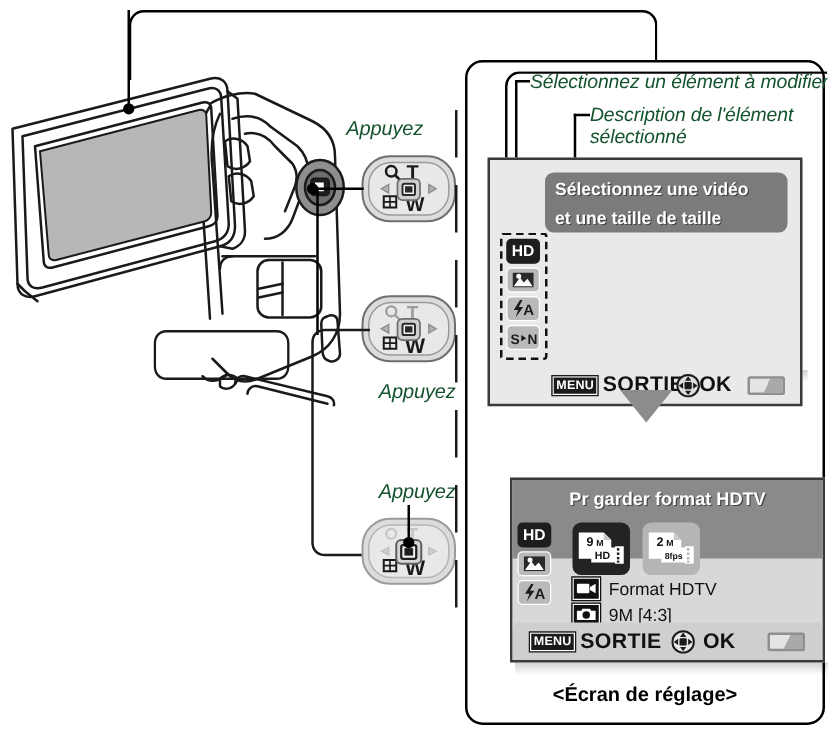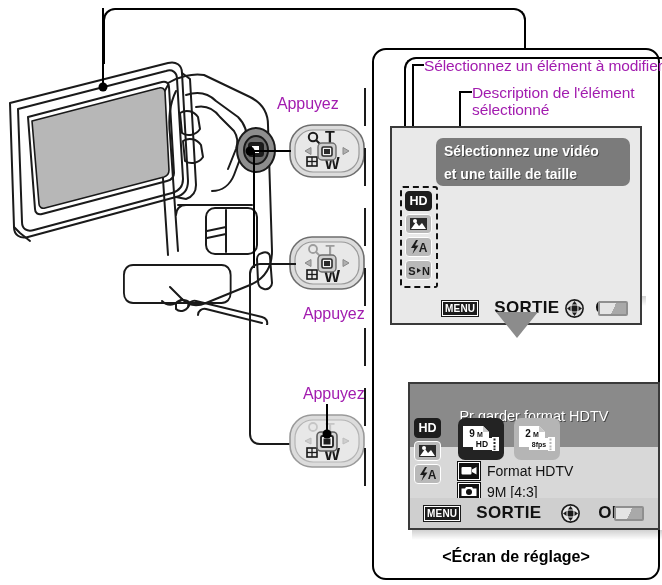--- a/index.html
+++ b/index.html
@@ -13,25 +13,26 @@
 
   
   .abs { position: absolute; }
 
   
   .leader { position: absolute; background: #000; }
 
   
   .lbl {
     position: absolute;
-    color: #a21caf;
+    color: #14532d;
     font-size: 15.5px;
     line-height: 17.5px;
     white-space: nowrap;
     letter-spacing: -0.1px;
+    font-style: italic;
   }
 
   .appuyez { font-size: 16px; }
 
   
   .panel-outer {
     position: absolute;
     left: 372px; top: 48px;
     width: 288px; height: 532px;
     border: 2px solid #000;
@@ -115,21 +116,20 @@
   .statusbar {
     position: absolute;
     left: 0; bottom: 0;
     width: 100%; height: 30px;
     display: flex; align-items: center;
     padding-left: 10px;
     font-weight: bold;
     font-size: 17px;
     color: #111;
     letter-spacing: 0.3px;
-    gap: 12px;
   }
   .statusbar.bot { background: #cfcfcf; }
   .menu-chip {
     display: inline-block;
     background: #1b1b1b; color: #fff;
     font-size: 10px; font-weight: bold;
     letter-spacing: .2px;
     padding: 1px 2px 1px 2px;
     border: 1.5px solid #fff;
     outline: 1.5px solid #1b1b1b;
@@ -141,23 +141,23 @@
   .battery {
     position: absolute; right: 10px; top: 7px;
     width: 30px; height: 15px;
     border: 2px solid #8f8f8f;
     border-radius: 2px;
     background: linear-gradient(115deg,#e4e4e4 52%, #a9a9a9 52%);
   }
 
   
   .bot-title {
-    position: absolute; left: 0; top: 24px; width: 100%;
+    position: absolute; left: 0; top: 8px; width: 100%;
     text-align: center;
-    color: #fff; font-weight: normal; font-size: 14.5px;
+    color: #fff; font-weight: bold; font-size: 14.5px;
     text-shadow: 1px 1px 0 rgba(0,0,0,.5);
   }
   .bot-upper {
     position: absolute; left: 0; top: 0; width: 100%; height: 63px;
     background: #8a8a8a;
   }
   .bot-mid {
     position: absolute; left: 0; top: 63px; width: 100%; height: 55px;
     background: #d8d8d8;
   }

